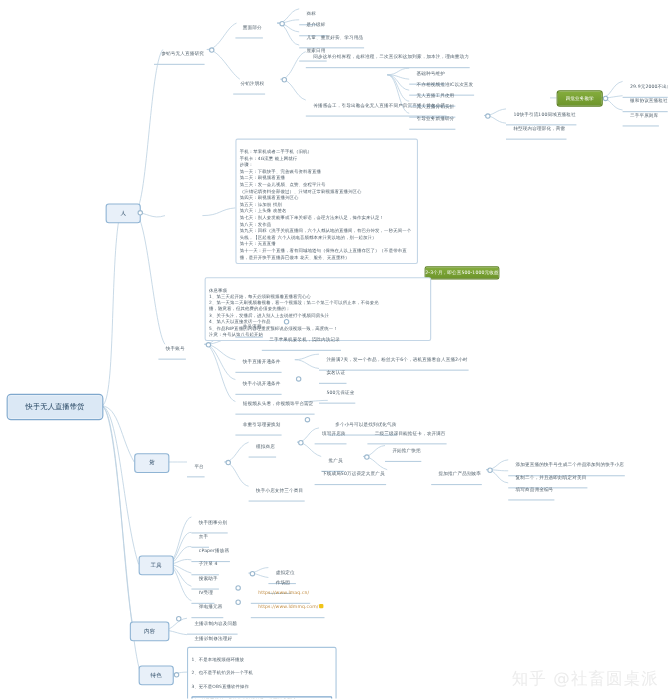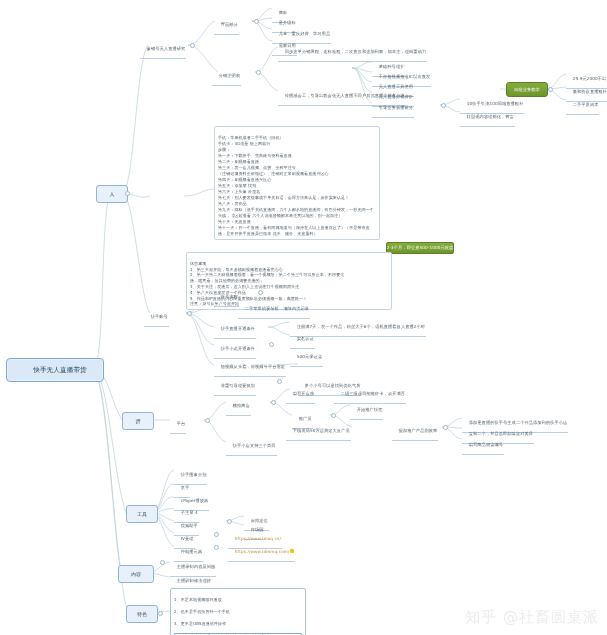--- a/index.html
+++ b/index.html
@@ -26,21 +26,21 @@
     padding:0 1px 0.6px 1px;
     color:#4a5a66;
   }
   
   .box{
     background:#e8f0f9;
     border:0.8px solid #8fb4d4;
     border-radius:3px;
     color:#2c4a66;
     text-align:center;
-    display:flex;align-items:center;justify-content:center;padding-left:10px;
+    display:flex;align-items:center;justify-content:center;
   }
   .box.root{
     background:#dbe8f5;
     border:1px solid #7fa8cd;
     border-radius:4px;
     font-size:6.6px;
     color:#21415e;
     box-shadow:0 0 0 0.5px rgba(255,255,255,.6) inset;
   }
   .box.lvl1{font-size:5px;padding:0 2px;}

